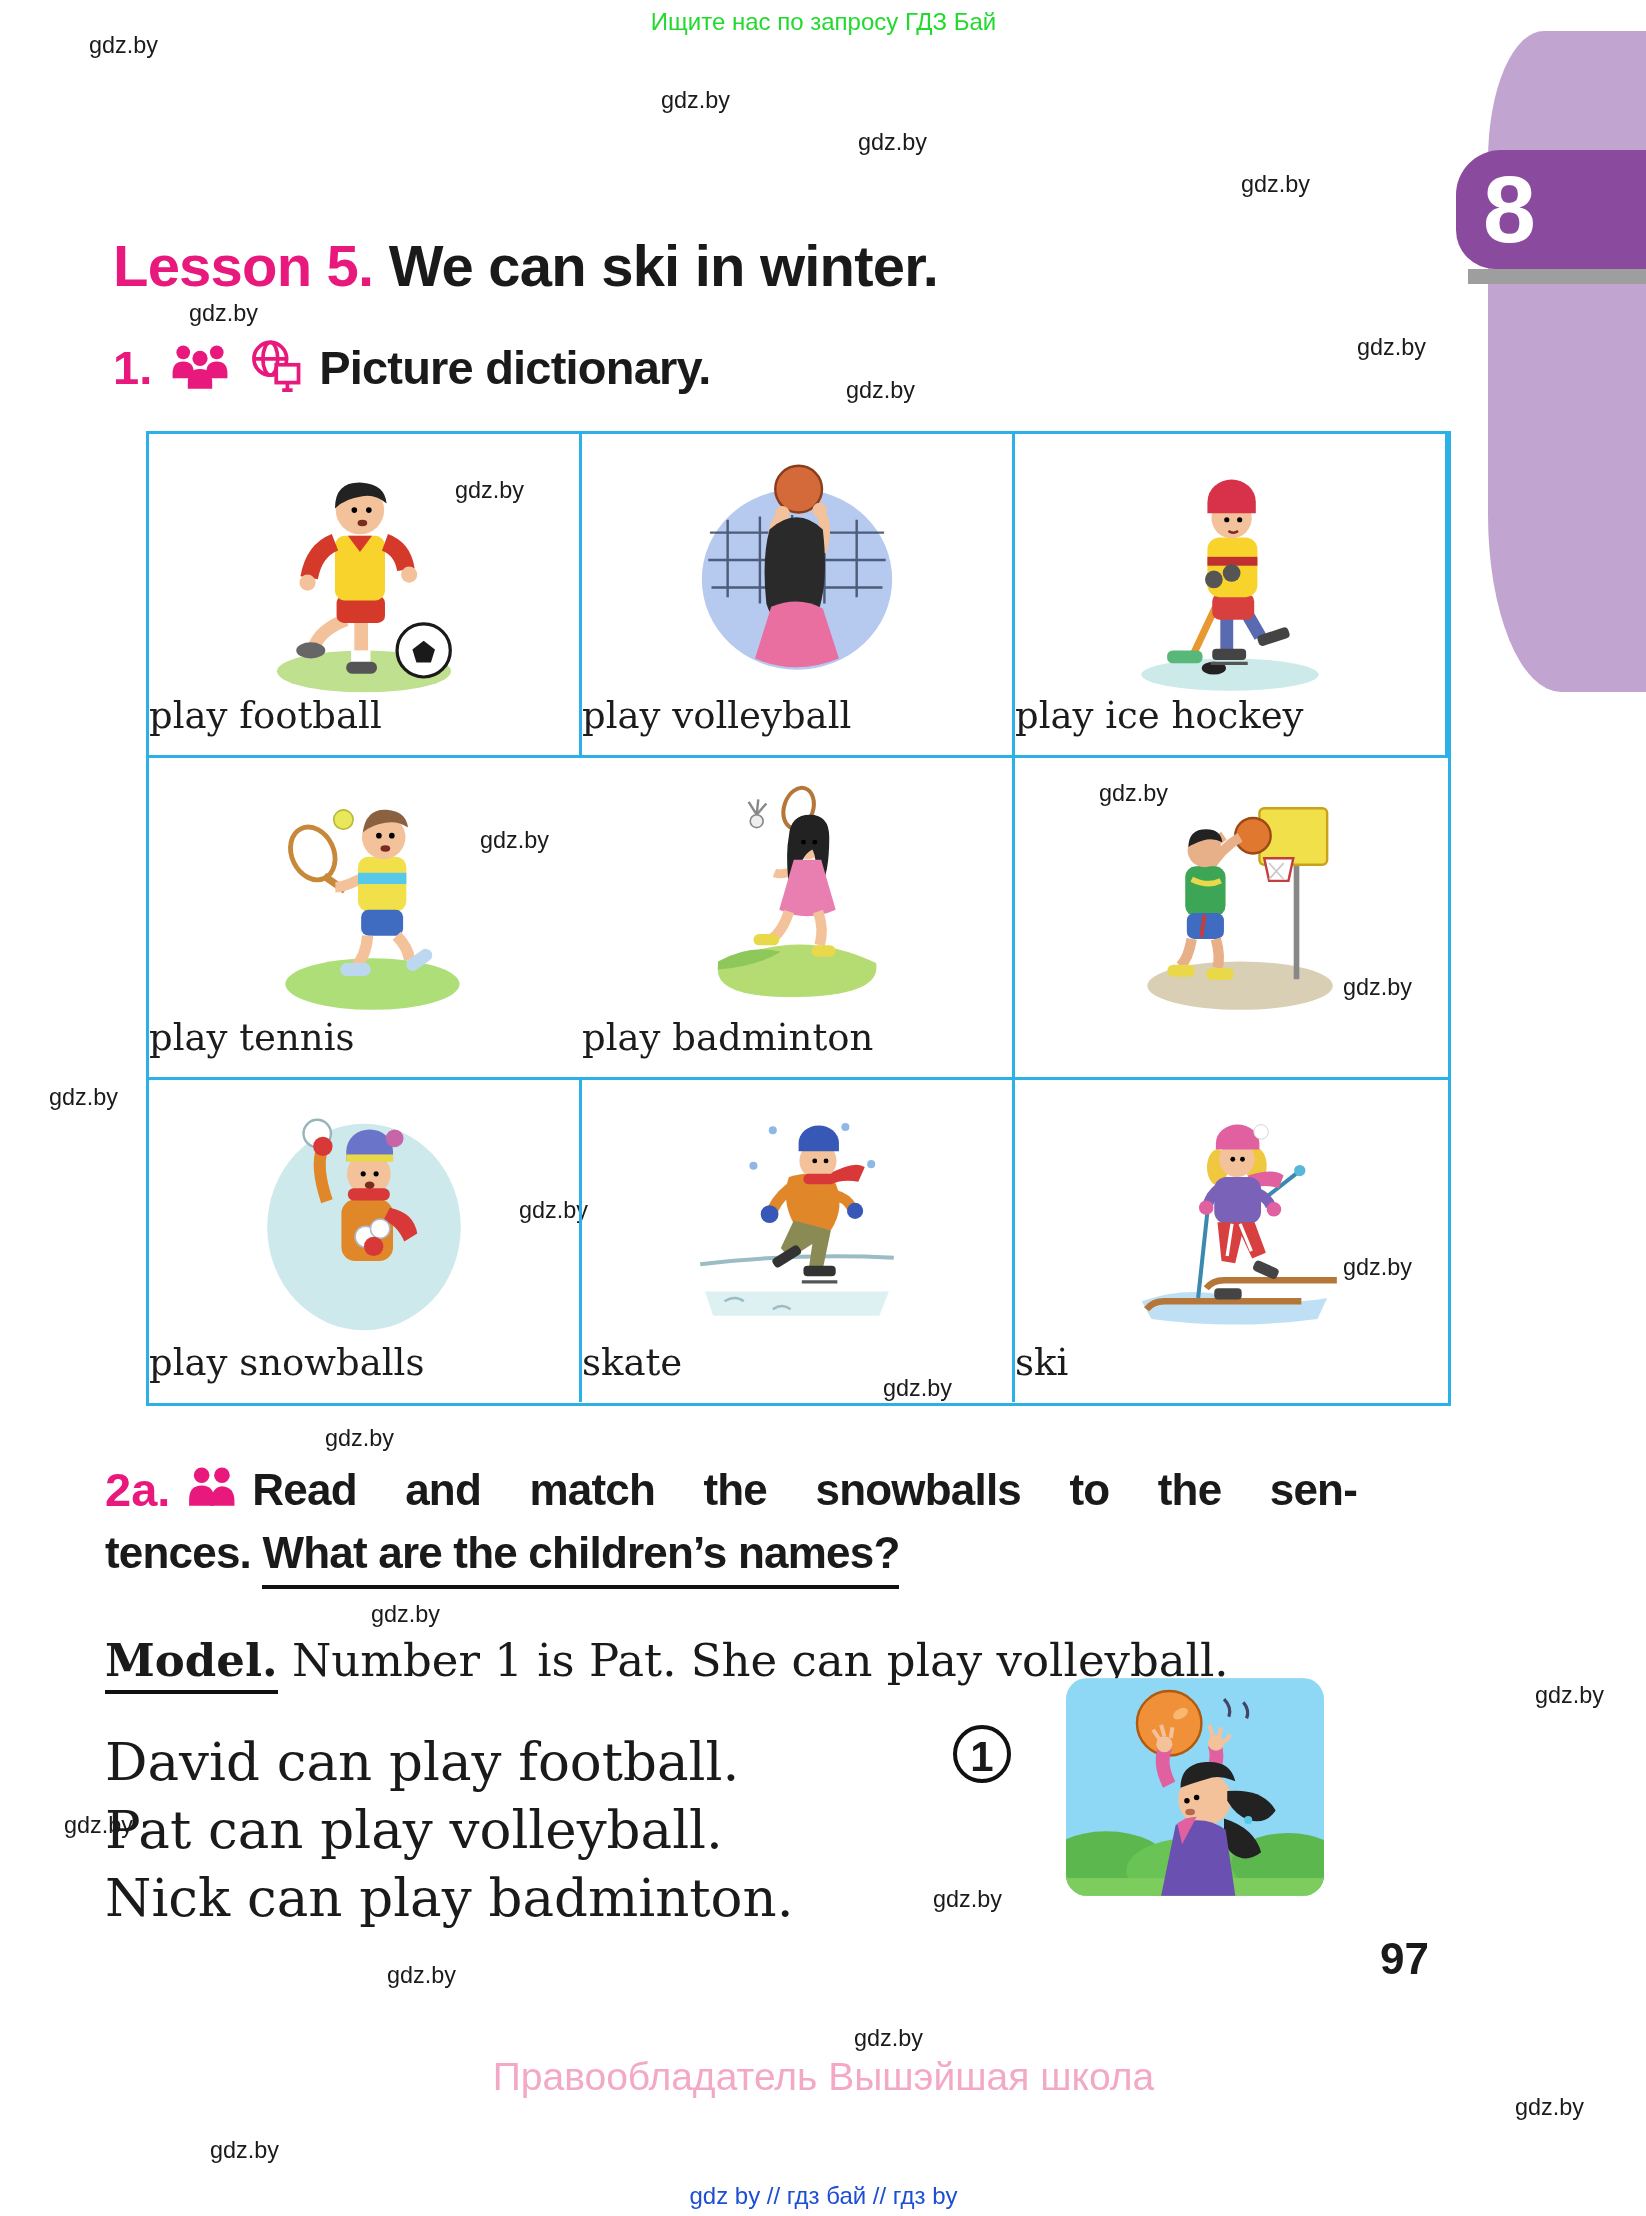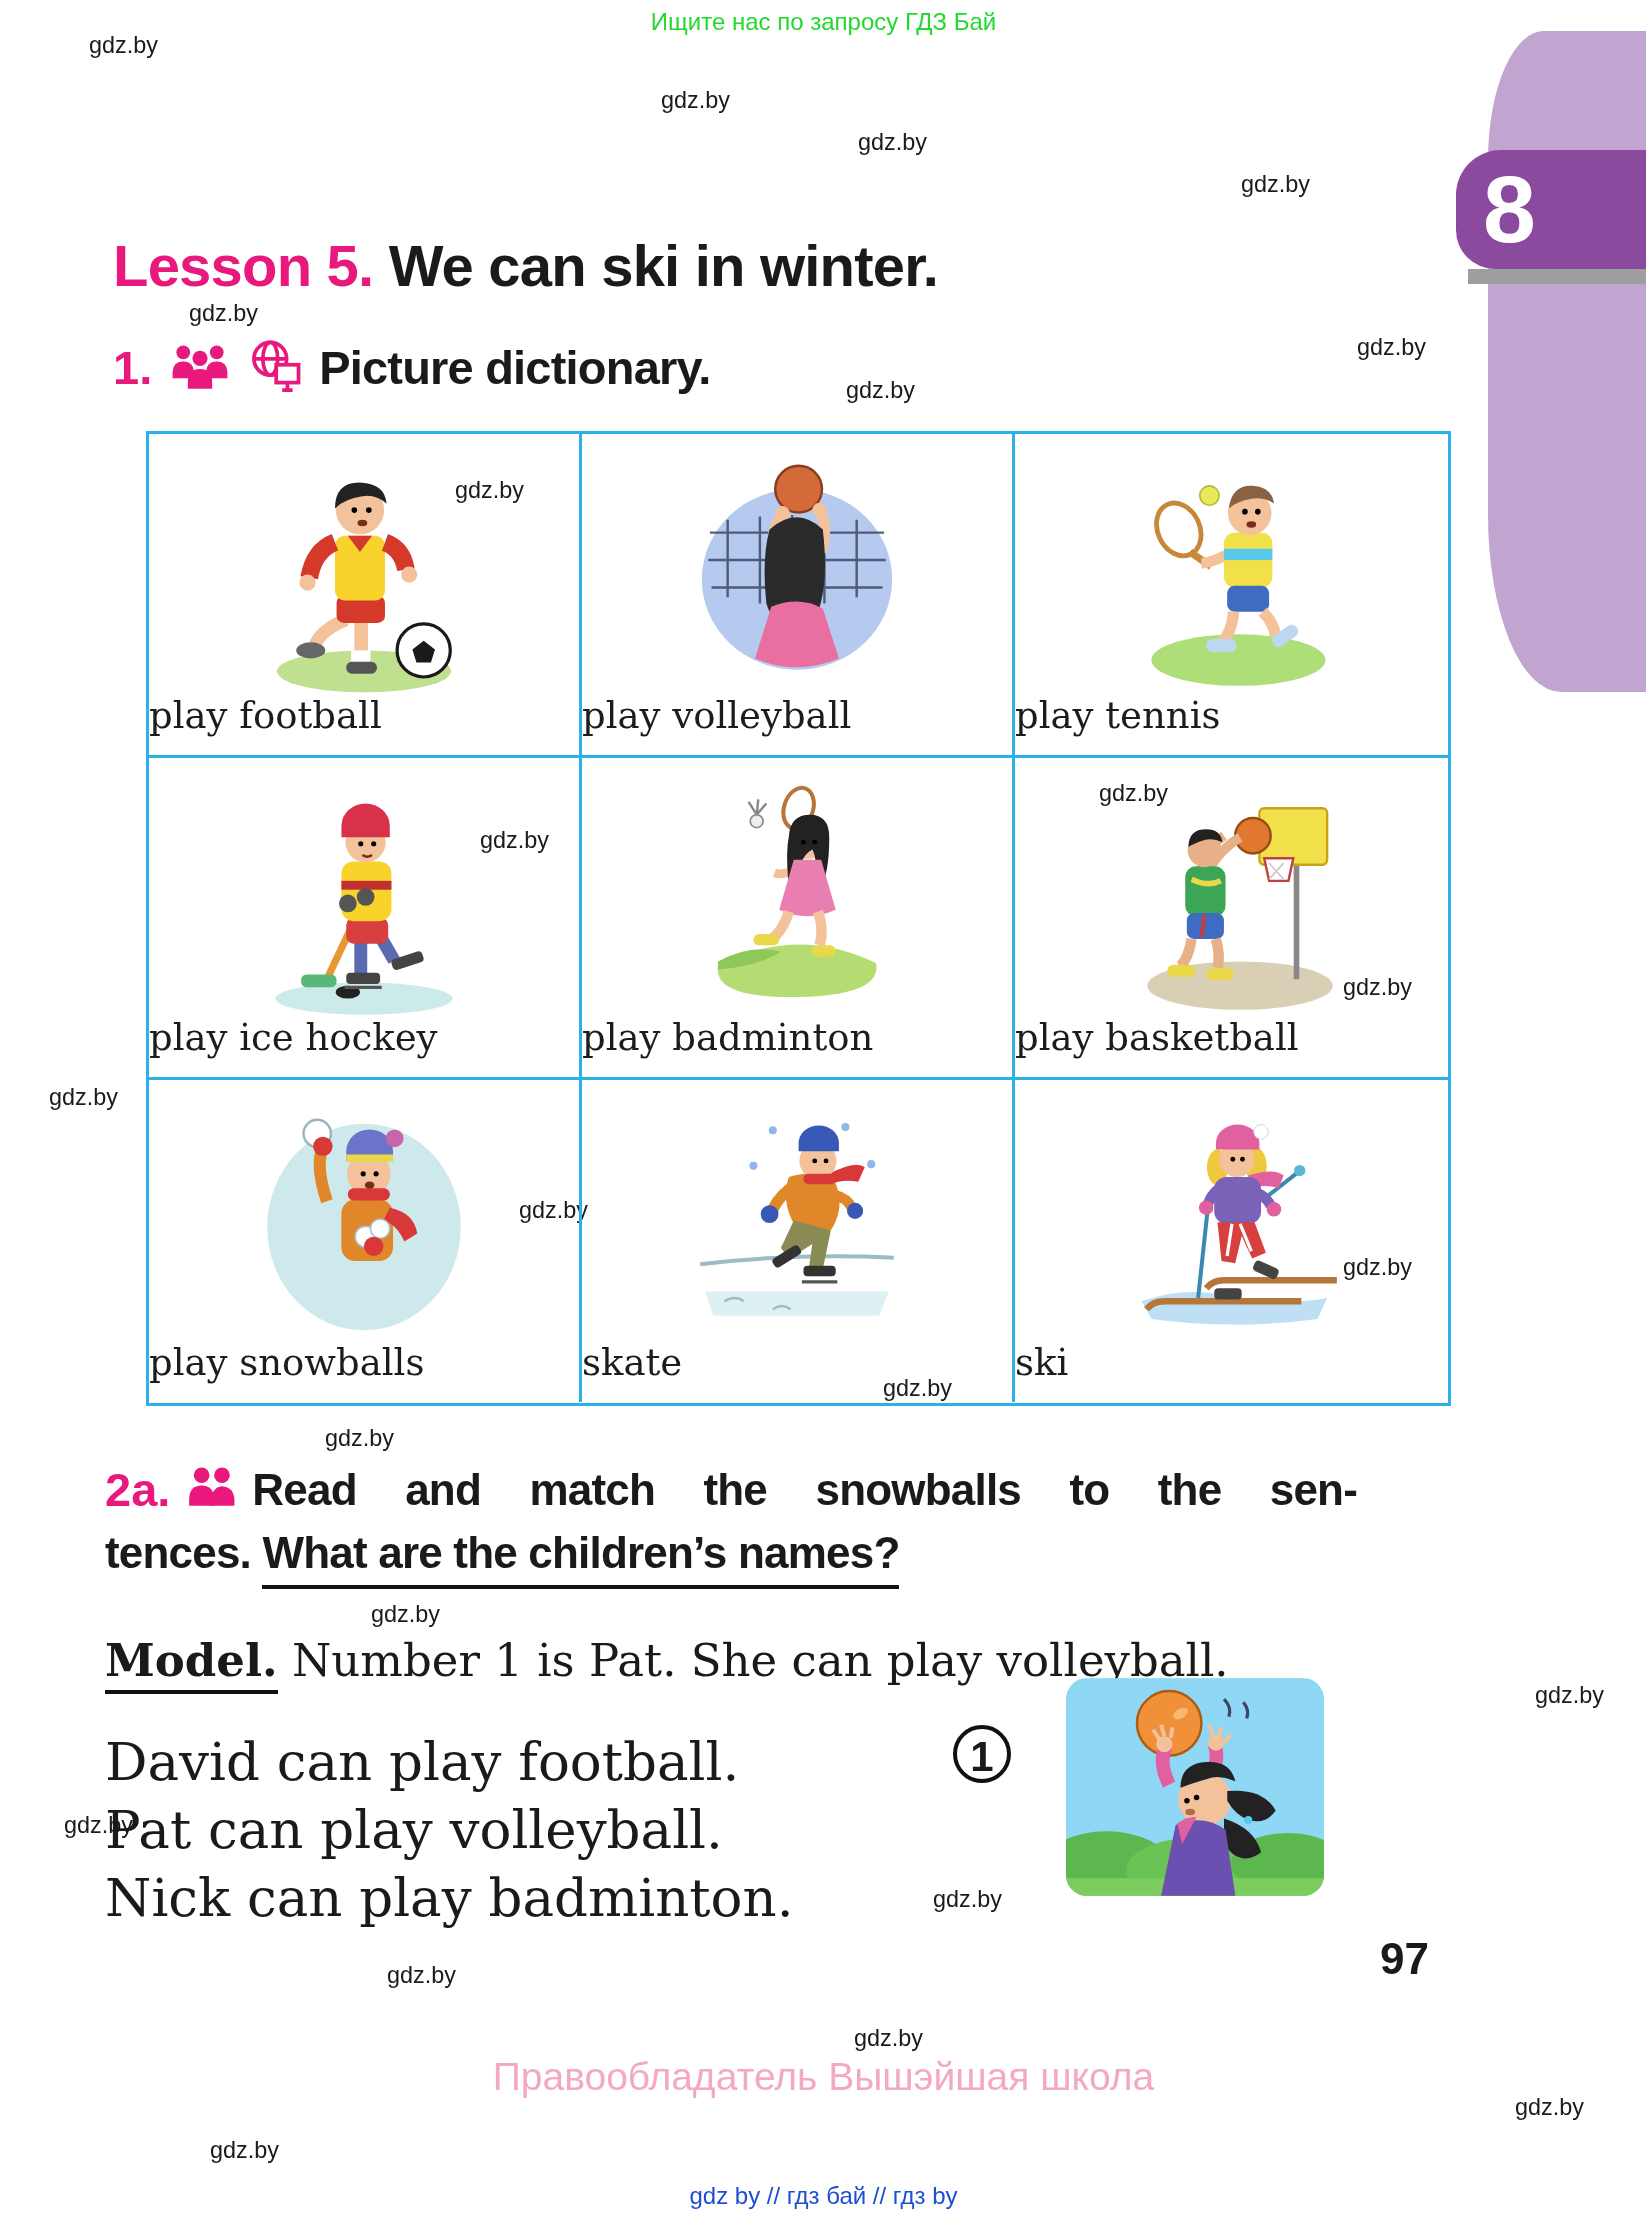--- a/index.html
+++ b/index.html
@@ -169,43 +169,20 @@
         <path d="M122 124 q-6 -30 10 -46" stroke="#f3c29b" stroke-width="13" fill="none"></path>
         <path d="M180 124 q10 -32 -2 -50" stroke="#f3c29b" stroke-width="13" fill="none"></path>
         <circle cx="132" cy="76" r="9" fill="#f3c29b"></circle>
           <circle cx="178" cy="72" r="9" fill="#f3c29b"></circle>
         <path d="M116 96 q34 -30 66 0 q8 70 -8 108 q-10 16 -24 16 q-30 -4 -38 -32 q-6 -56 4 -92z" fill="#2a2a2a"></path>
         <path d="M118 192 q34 -14 64 2 l20 62 q-54 22 -104 0z" fill="#e86fa0"></path>
       </svg>
       <div class="caption">play volleyball</div>
     </div>
 
-    <div class="cell bb">
-      <svg viewBox="0 0 300 310" width="242" height="250">
-        <ellipse cx="158" cy="258" rx="108" ry="32" fill="#aede78"></ellipse>
-        <ellipse cx="84" cy="96" rx="26" ry="34" fill="#fff" stroke="#c8883a" stroke-width="6" transform="rotate(-25 84 96)"></ellipse>
-        <line x1="98" y1="124" x2="124" y2="142" stroke="#c8883a" stroke-width="9"></line>
-        <circle cx="122" cy="54" r="12" fill="#e8e85a" stroke="#b8b83a" stroke-width="2"></circle>
-        <path d="M142 128 q-20 10 -30 10" stroke="#f3c29b" stroke-width="13" fill="none"></path>
-        <rect x="140" y="100" width="60" height="68" rx="13" fill="#f2e04a"></rect>
-        <rect x="140" y="120" width="60" height="14" fill="#58c8e8"></rect>
-        <rect x="144" y="166" width="52" height="32" rx="9" fill="#3f6bc0"></rect>
-        <path d="M152 198 q-2 26 -16 40" stroke="#f3c29b" stroke-width="14" fill="none"></path>
-        <path d="M188 198 q14 14 16 30" stroke="#f3c29b" stroke-width="14" fill="none"></path>
-        <rect x="118" y="232" width="38" height="16" rx="8" fill="#bcd8f0"></rect>
-        <rect x="198" y="220" width="36" height="16" rx="8" fill="#bcd8f0" transform="rotate(-35 216 228)"></rect>
-        <circle cx="172" cy="76" r="27" fill="#f3c29b"></circle>
-        <path d="M146 70 q4 -30 30 -28 q24 2 26 22 q-13 -9 -28 -6 q-18 3 -28 12z" fill="#8a6242"></path>
-        <circle cx="166" cy="74" r="3.5"></circle>
-          <circle cx="182" cy="74" r="3.5"></circle>
-        <ellipse cx="174" cy="90" rx="6" ry="4" fill="#7a2c20"></ellipse>
-      </svg>
-      <div class="caption">play tennis</div>
-    </div>
-
     <div class="cell br bb">
       <svg viewBox="0 0 300 310" width="242" height="250">
         <ellipse cx="150" cy="276" rx="110" ry="20" fill="#cdeaea"></ellipse>
         <line x1="152" y1="150" x2="104" y2="252" stroke="#e89830" stroke-width="9"></line>
         <rect x="72" y="246" width="44" height="16" rx="7" fill="#58b87a"></rect>
         <ellipse cx="130" cy="268" rx="15" ry="8" fill="#222"></ellipse>
         <path d="M176 190 q26 14 24 44" stroke="#f3c29b" stroke-width="0" fill="none"></path>
         <rect x="168" y="186" width="16" height="46" fill="#5a6ab0" transform="rotate(-30 176 209)"></rect>
         <rect x="184" y="222" width="40" height="14" rx="5" fill="#444" transform="rotate(-18 204 229)"></rect>
         <rect x="138" y="204" width="16" height="44" fill="#5a6ab0"></rect>
@@ -218,20 +195,43 @@
           <circle cx="152" cy="150" r="11" fill="#555"></circle>
         <circle cx="152" cy="82" r="25" fill="#f3c29b"></circle>
         <path d="M122 62 a30 28 0 0 1 60 0 l0 14 h-60z" fill="#d8324a"></path>
         <circle cx="146" cy="84" r="3.2"></circle>
           <circle cx="162" cy="84" r="3.2"></circle>
         <path d="M148 98 q6 4 12 0" stroke="#7a2c20" stroke-width="3" fill="none"></path>
       </svg>
       <div class="caption">play ice hockey</div>
     </div>
 
+    <div class="cell bb">
+      <svg viewBox="0 0 300 310" width="242" height="250">
+        <ellipse cx="158" cy="258" rx="108" ry="32" fill="#aede78"></ellipse>
+        <ellipse cx="84" cy="96" rx="26" ry="34" fill="#fff" stroke="#c8883a" stroke-width="6" transform="rotate(-25 84 96)"></ellipse>
+        <line x1="98" y1="124" x2="124" y2="142" stroke="#c8883a" stroke-width="9"></line>
+        <circle cx="122" cy="54" r="12" fill="#e8e85a" stroke="#b8b83a" stroke-width="2"></circle>
+        <path d="M142 128 q-20 10 -30 10" stroke="#f3c29b" stroke-width="13" fill="none"></path>
+        <rect x="140" y="100" width="60" height="68" rx="13" fill="#f2e04a"></rect>
+        <rect x="140" y="120" width="60" height="14" fill="#58c8e8"></rect>
+        <rect x="144" y="166" width="52" height="32" rx="9" fill="#3f6bc0"></rect>
+        <path d="M152 198 q-2 26 -16 40" stroke="#f3c29b" stroke-width="14" fill="none"></path>
+        <path d="M188 198 q14 14 16 30" stroke="#f3c29b" stroke-width="14" fill="none"></path>
+        <rect x="118" y="232" width="38" height="16" rx="8" fill="#bcd8f0"></rect>
+        <rect x="198" y="220" width="36" height="16" rx="8" fill="#bcd8f0" transform="rotate(-35 216 228)"></rect>
+        <circle cx="172" cy="76" r="27" fill="#f3c29b"></circle>
+        <path d="M146 70 q4 -30 30 -28 q24 2 26 22 q-13 -9 -28 -6 q-18 3 -28 12z" fill="#8a6242"></path>
+        <circle cx="166" cy="74" r="3.5"></circle>
+          <circle cx="182" cy="74" r="3.5"></circle>
+        <ellipse cx="174" cy="90" rx="6" ry="4" fill="#7a2c20"></ellipse>
+      </svg>
+      <div class="caption">play tennis</div>
+    </div>
+
     <div class="cell br bb">
       <svg viewBox="0 0 300 310" width="242" height="250">
         <path d="M52 236 q96 -52 196 -4 q8 40 -96 42 q-106 2 -100 -38z" fill="#b5dc72"></path>
         <path d="M52 230 q40 -22 78 -12 q-30 18 -78 22z" fill="#8ec75a"></path>
         <ellipse cx="152" cy="40" rx="18" ry="26" fill="none" stroke="#b5763a" stroke-width="5" transform="rotate(18 152 40)"></ellipse>
         <line x1="160" y1="64" x2="172" y2="86" stroke="#b5763a" stroke-width="7"></line>
         <circle cx="100" cy="56" r="8" fill="#eee" stroke="#888" stroke-width="2"></circle>
         <path d="M100 48 l-10 -16 M100 48 l2 -19 M100 48 l12 -14" stroke="#888" stroke-width="3"></path>
         <path d="M176 104 q8 -16 2 -24" stroke="#f3c29b" stroke-width="11" fill="none"></path>
         <path d="M148 116 q-16 8 -26 4" stroke="#f3c29b" stroke-width="11" fill="none"></path>
@@ -262,21 +262,20 @@
         <path d="M100 128 q20 10 36 2" stroke="#e8d84a" stroke-width="7" fill="none"></path>
         <rect x="94" y="170" width="46" height="32" rx="9" fill="#3f6bc0"></rect>
         <line x1="116" y1="172" x2="112" y2="200" stroke="#c04040" stroke-width="5"></line>
         <path d="M100 202 q-4 24 -14 34" stroke="#e8b088" stroke-width="13" fill="none"></path>
         <path d="M130 202 q6 22 2 36" stroke="#e8b088" stroke-width="13" fill="none"></path>
         <rect x="70" y="234" width="34" height="15" rx="7" fill="#e8d84a"></rect>
         <rect x="118" y="238" width="34" height="15" rx="7" fill="#e8d84a"></rect>
         <circle cx="116" cy="92" r="21" fill="#e8b088"></circle>
         <path d="M96 88 q0 -22 22 -22 q18 0 20 16 q-12 -6 -24 -2 q-12 4 -18 8z" fill="#222"></path>
       </svg>
-      <div class="caption">play basketball</div>
     </div>
 
     <div class="cell br">
       <svg viewBox="0 0 300 310" width="242" height="250">
         <ellipse cx="150" cy="160" rx="120" ry="128" fill="#cde9ec"></ellipse>
         <circle cx="92" cy="44" r="17" fill="#fff" stroke="#9ab4bc" stroke-width="3"></circle>
         <path d="M104 128 q-14 -42 -6 -64" stroke="#e0872a" stroke-width="15" fill="none"></path>
         <circle cx="99" cy="60" r="12" fill="#d83838"></circle>
         <rect x="122" y="126" width="64" height="76" rx="17" fill="#e0872a"></rect>
         <path d="M182 136 q30 6 34 32 l-16 10 q-10 -22 -26 -26z" fill="#d83838"></path>

